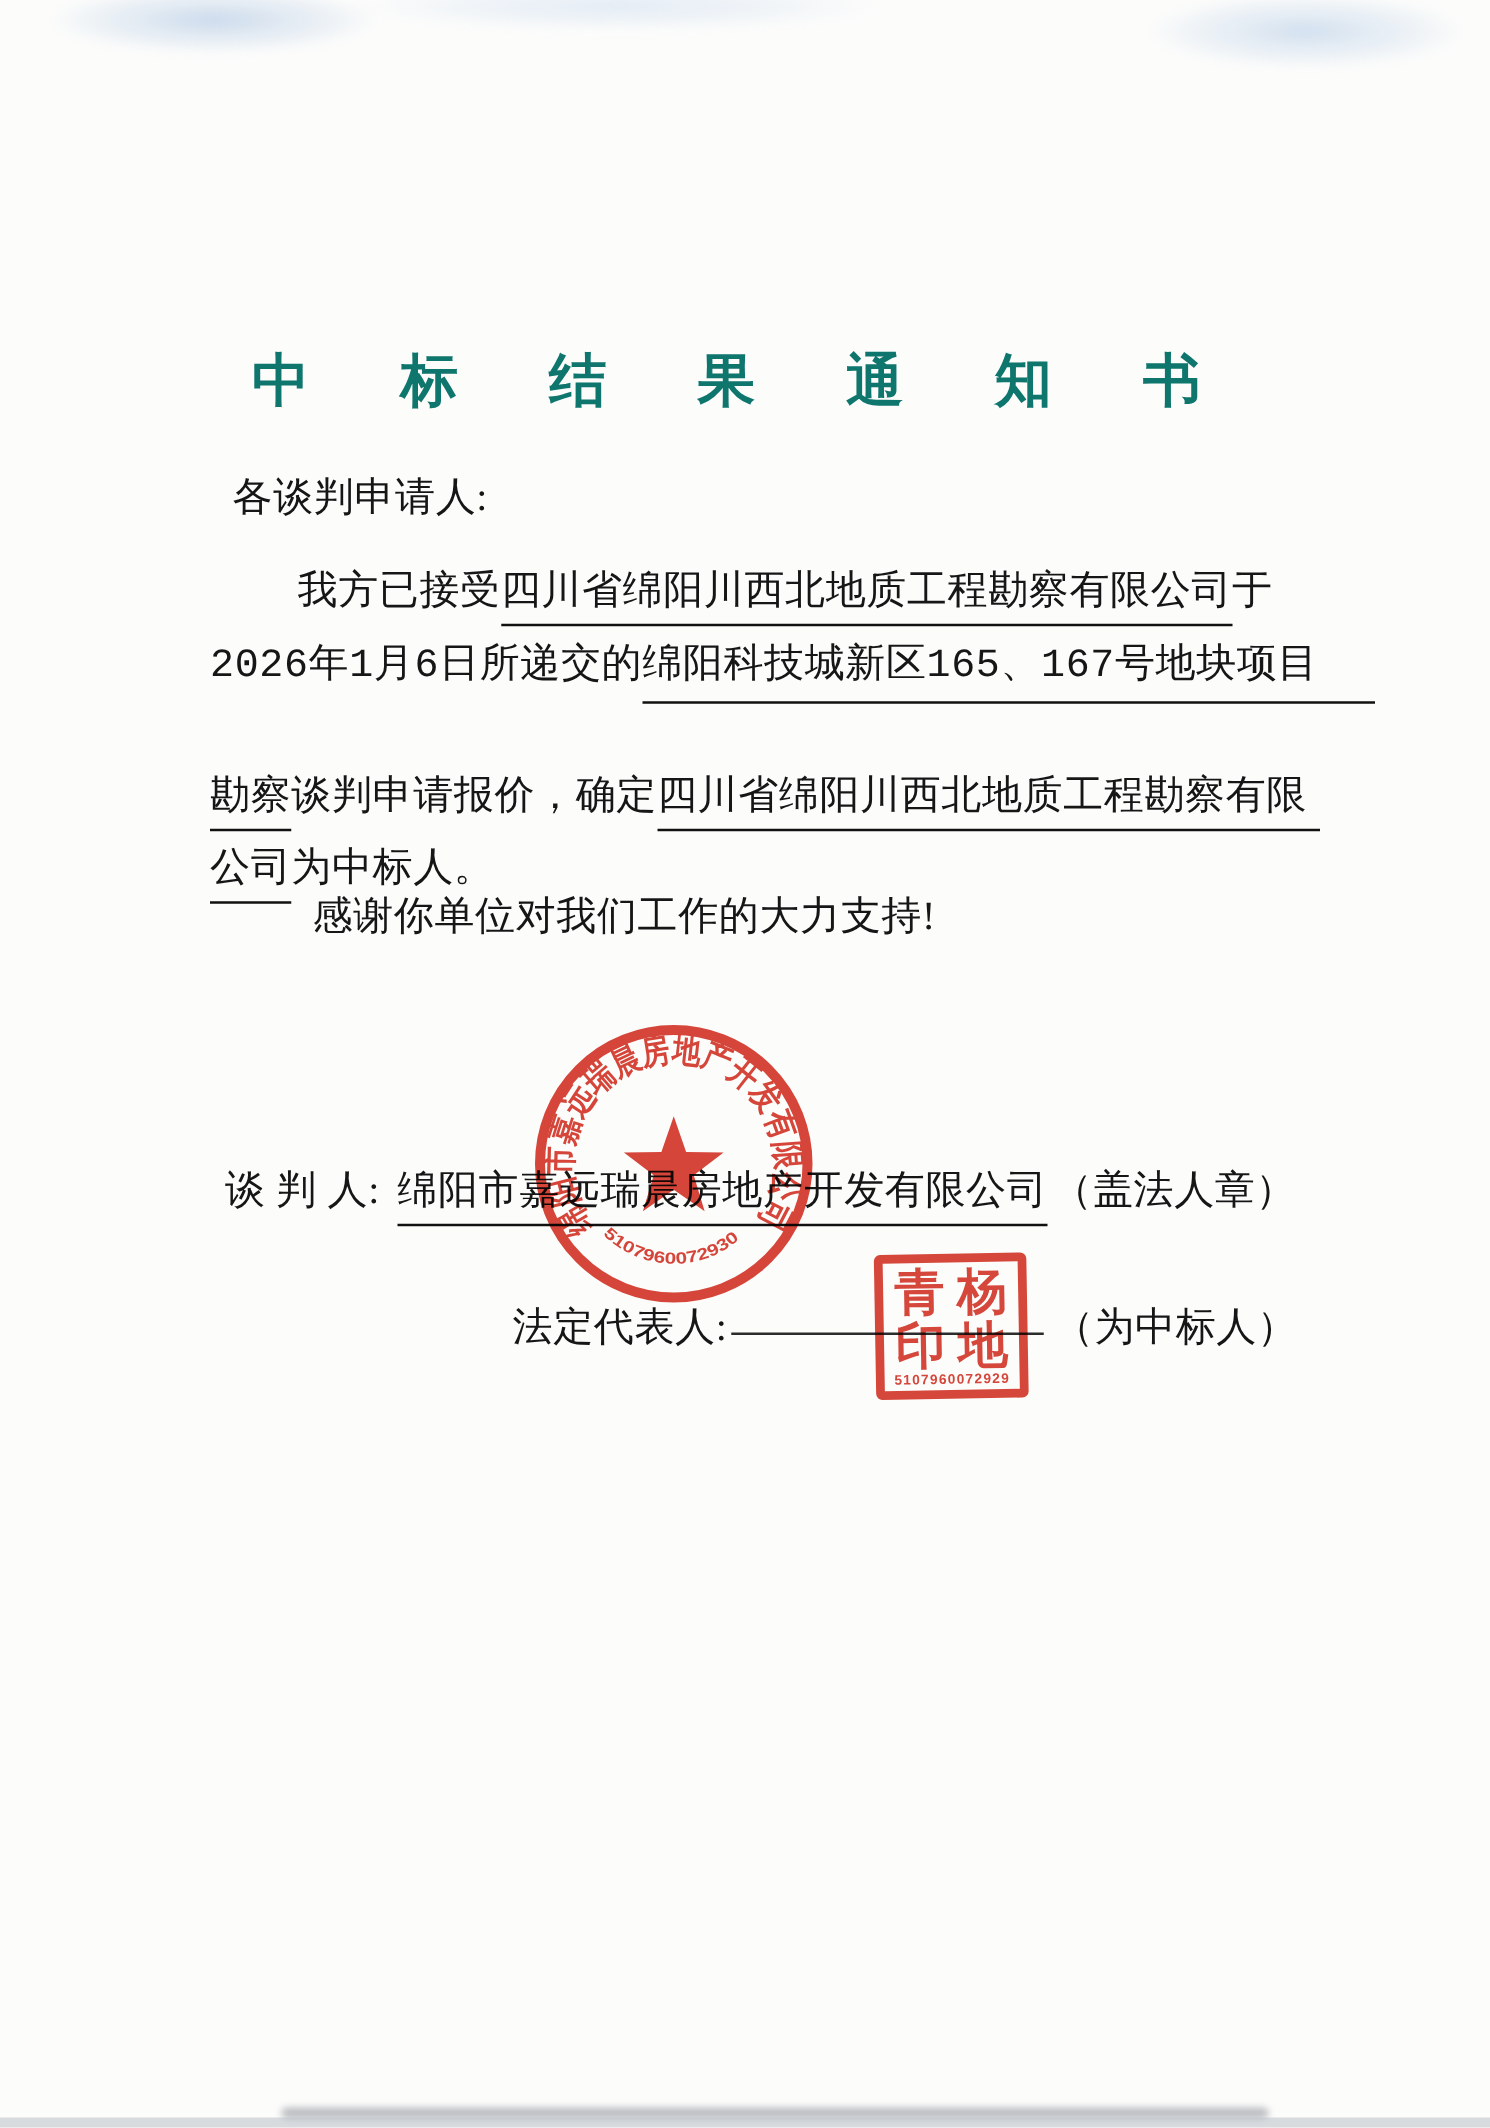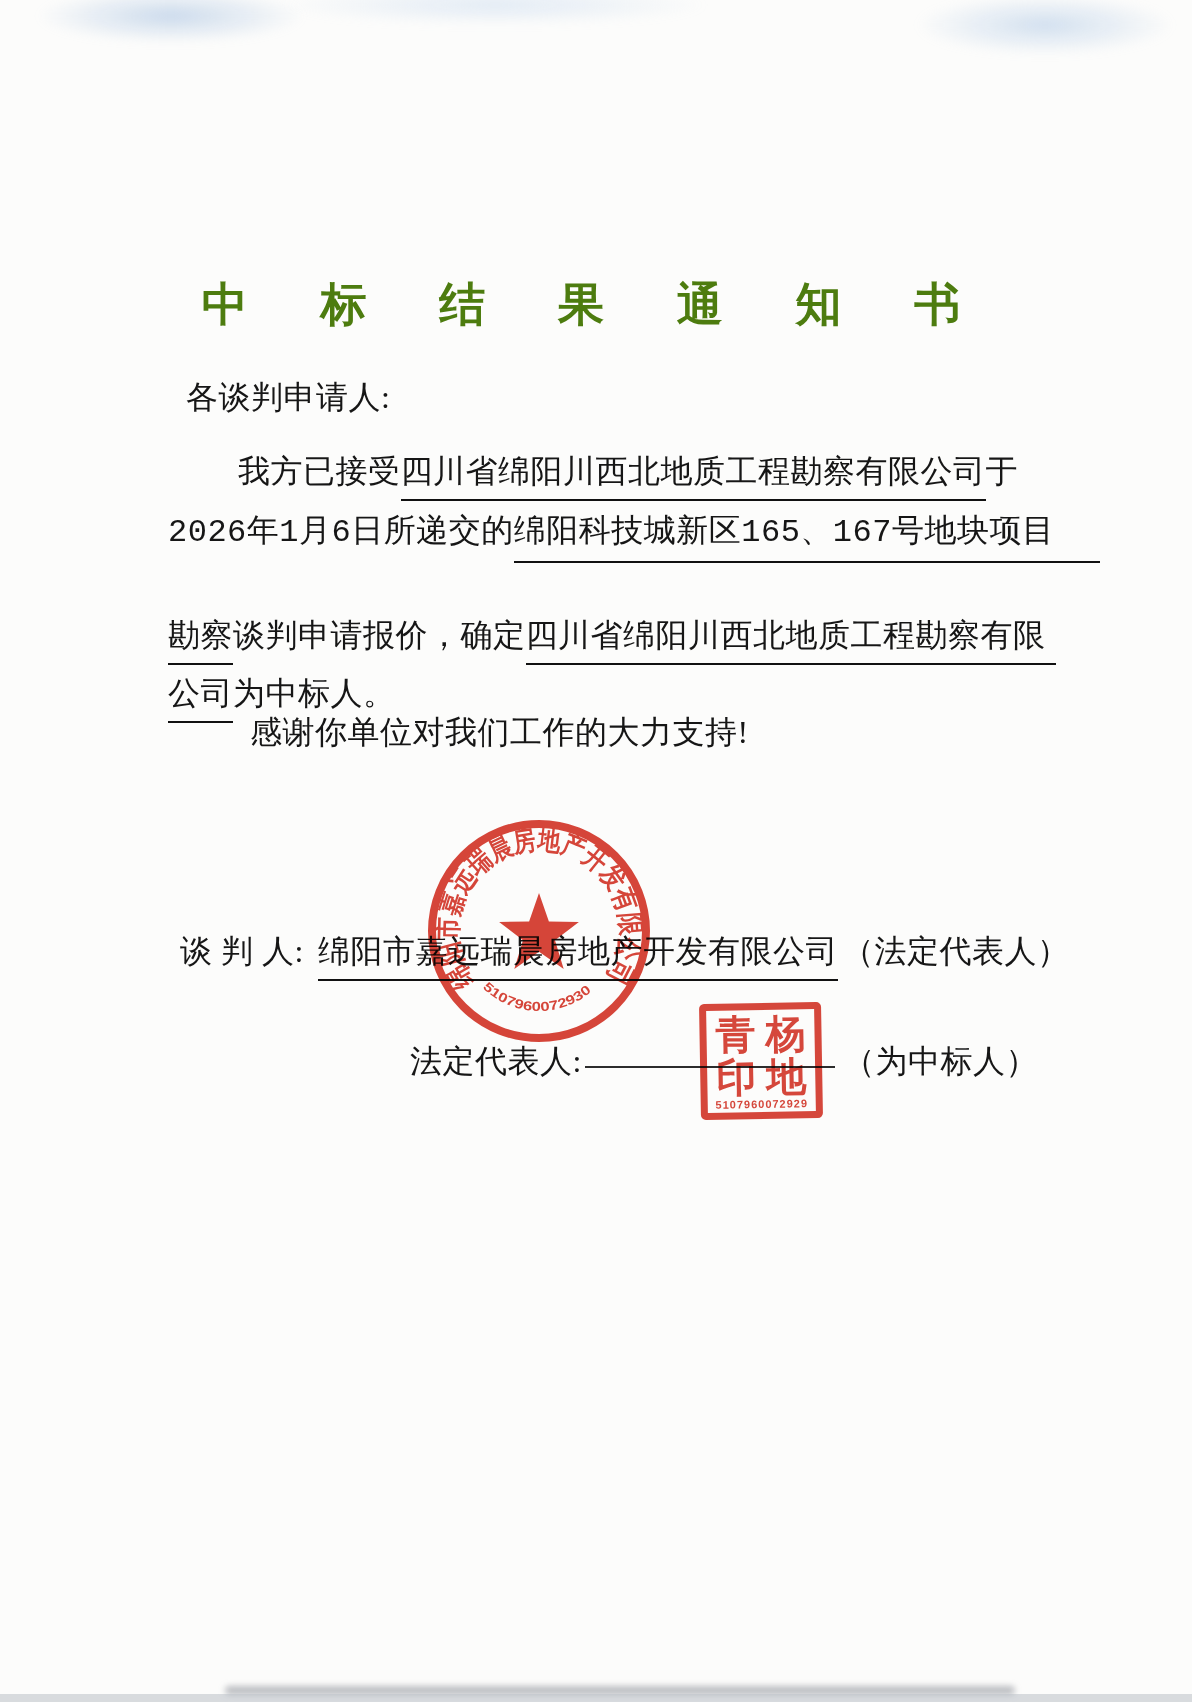--- a/index.html
+++ b/index.html
@@ -19,21 +19,21 @@
   .smudge-bottom-line{ left:225px; top:1686px; width:790px; height:9px; border-radius:5px;
                        background:rgba(108,113,124,.45); filter:blur(3px); }
   .band-bottom       { left:0; top:1694px; width:1192px; height:8px;
                        background:rgba(186,191,199,.55); }
 
   
   .t { position:absolute; line-height:1.25; letter-spacing:.5px; font-size:32px; white-space:nowrap; }
   .title {
     position:absolute; top:274px; left:0; width:100%;
     text-align:center; font-size:46px; font-weight:700; letter-spacing:30px;
-    font-family:"Liberation Sans", sans-serif; color:#4d7c0f; white-space:nowrap;
+    font-family:"Liberation Sans", sans-serif; color:#0f766e; white-space:nowrap;
   }
   .indent { padding-left:70px; }
   .u  { border-bottom:2px solid #111; padding-bottom:10px; }
   .u-ext  { padding-right:46px; }
   .u-ext2 { padding-right:10px; }
   .company-name { margin-left:14px; }
   .seal-note { margin-left:4px; }
   .sig-line { position:absolute; left:585px; top:1066px; width:250px; height:0;
               border-top:2px solid #2c2c2c; }
 
@@ -83,21 +83,21 @@
     <span class="u">勘察</span><span>谈判申请报价，确定</span><span class="u u-ext2">四川省绵阳川西北地质工程勘察有限</span>
   </div>
 
   <div class="t" style="left:168px; top:673px;">
     <span class="u">公司</span><span>为中标人。</span>
   </div>
 
   <div class="t indent" style="left:180px; top:712px;">感谢你单位对我们工作的大力支持!</div>
 
   <div class="t" style="left:180px; top:931px;">
-    <span>谈 判 人:</span><span class="u company-name">绵阳市嘉远瑞晨房地产开发有限公司</span><span class="seal-note">（法定代表人）</span>
+    <span>谈 判 人:</span><span class="u company-name">绵阳市嘉远瑞晨房地产开发有限公司</span><span class="seal-note">（盖法人章）</span>
   </div>
 
   <div class="t" style="left:410px; top:1041px;">法定代表人:</div>
   <div class="sig-line"></div>
   <div class="t" style="left:843px; top:1041px;">（为中标人）</div>
 
 
   <svg class="round-stamp" viewBox="-116 -116 232 232">
     <circle cx="0" cy="0" r="107" fill="none" stroke="#d5382b" stroke-width="8"></circle>
     <path id="stamp-arc-text" d="M -64.6 50.5 A 82 82 0 1 1 64.6 50.5" fill="none"></path>

